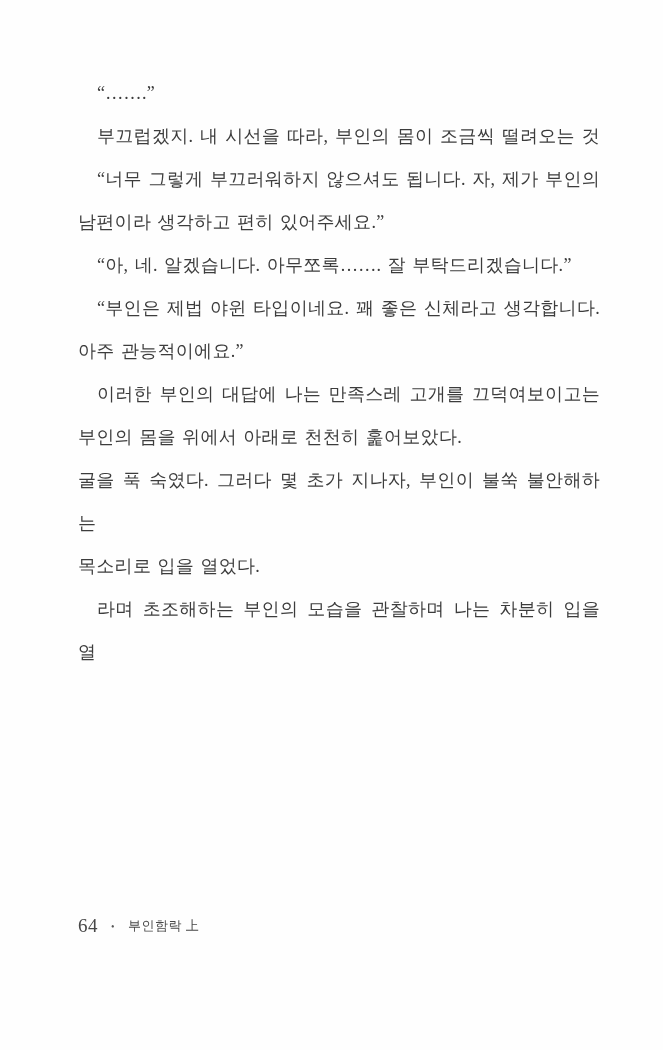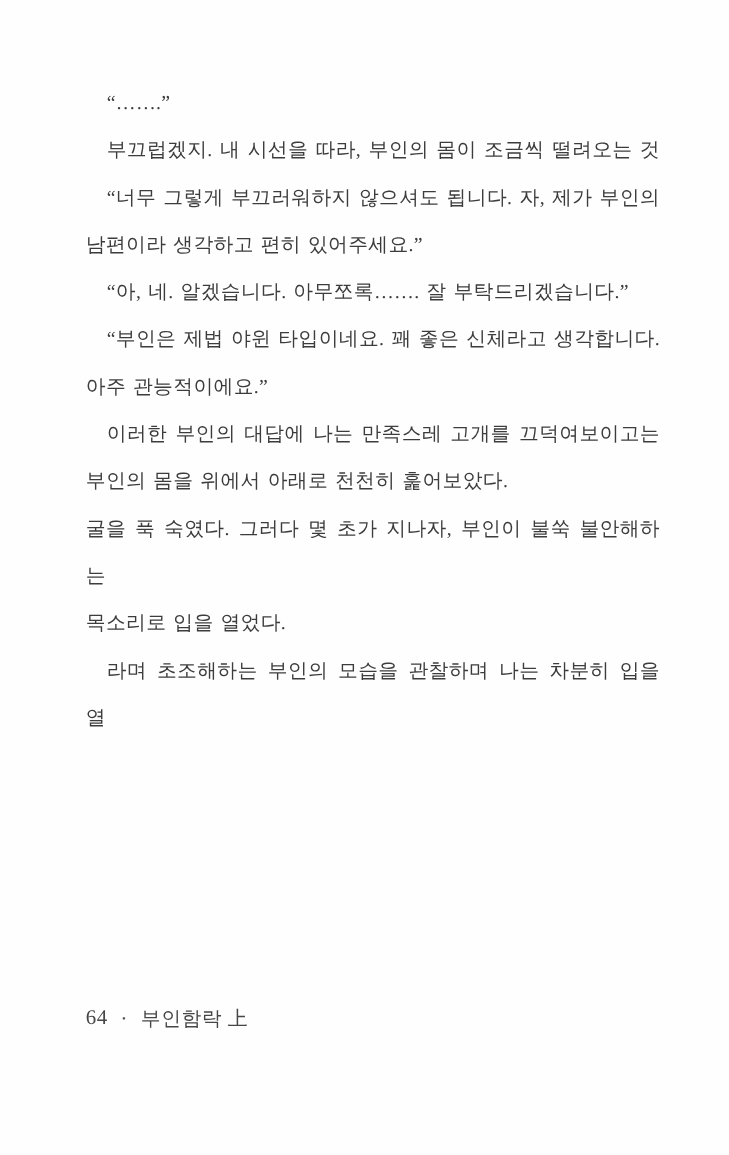--- a/index.html
+++ b/index.html
@@ -53,21 +53,21 @@
   }
   .footer .page-num {
     font-size: 19px;
   }
   .footer .sep {
     font-size: 10px;
     margin: 0 13px;
     color: #555555;
   }
   .footer .title {
-    font-size: 18px;
+    font-size: 13px;
   }
 </style>
 </head>
 <body>
 
 <div class="page">
   <main class="text-block">
       <div class="paragraph">
         <div class="line first"><span>“…….”</span></div>
       </div>

